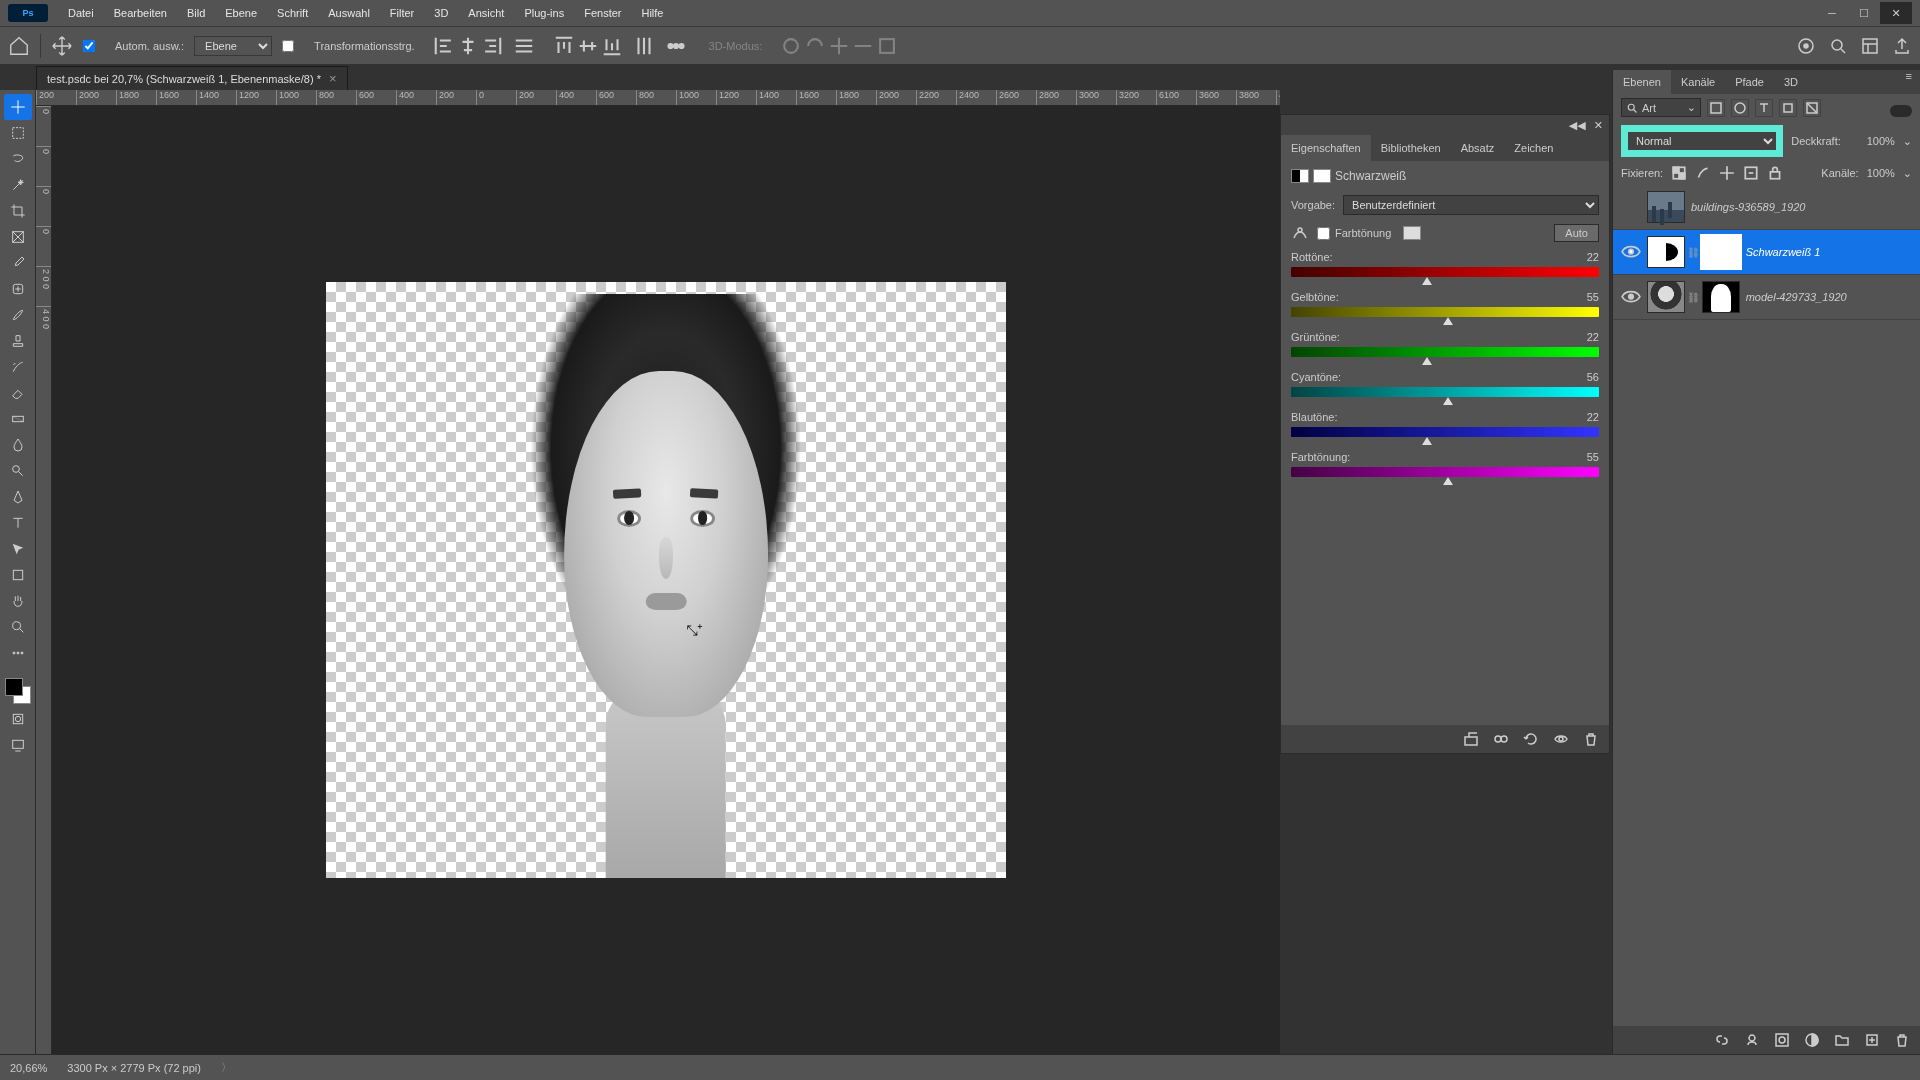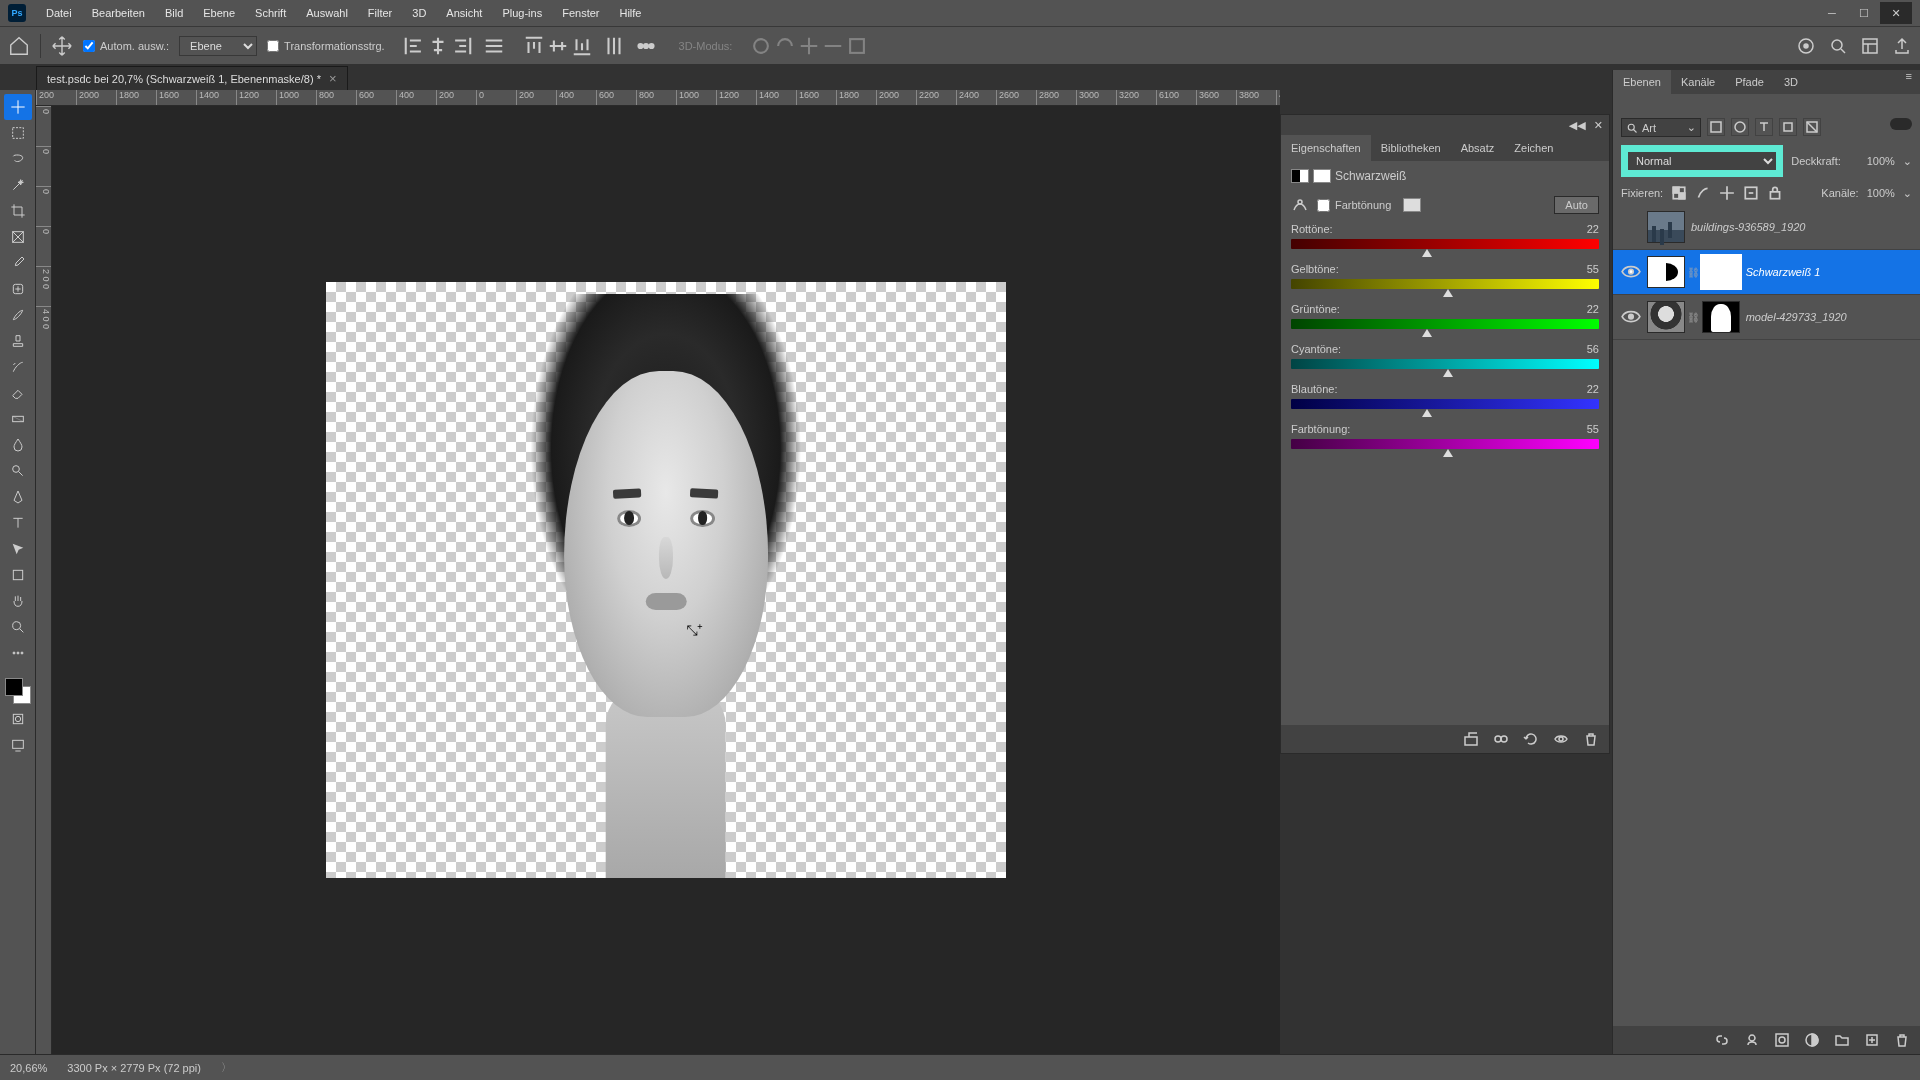--- a/index.html
+++ b/index.html
@@ -1,30 +1,30 @@
 <!DOCTYPE html>
 <html><head>
 <meta charset="utf-8">
 <style>
 * { margin: 0; padding: 0; box-sizing: border-box; font-family: "Segoe UI", Tahoma, sans-serif; }
 body { background: #323232; color: #ccc; font-size: 11px; overflow: hidden; width: 1920px; height: 1080px; position: relative; }
 
 
 .menubar { height: 26px; background: #535353; display: flex; align-items: center; padding: 0 8px; gap: 0; }
-.menubar .logo { width: 18px; height: 18px; background: #001e36; border-radius: 3px; margin-right: 10px; display:flex; align-items:center; justify-content:center; font-size:9px; color:#31a8ff; font-weight:bold;}
+.menubar .logo { width: 40px; height: 18px; background: #001e36; border-radius: 3px; margin-right: 10px; display:flex; align-items:center; justify-content:center; font-size:9px; color:#31a8ff; font-weight:bold;}
 .menubar .menu-item { padding: 0 10px; height: 100%; display: flex; align-items: center; color: #e6e6e6; cursor: pointer; }
 .menubar .win-controls { margin-left: auto; display: flex; gap: 0; }
 .menubar .win-btn { width: 32px; height: 22px; display: flex; align-items: center; justify-content: center; color: #ccc; }
 .menubar .win-btn:last-child { background: #2a2a2a; }
 
 
 .optbar { height: 38px; background: #535353; border-top: 1px solid #383838; display: flex; align-items: center; padding: 0 8px; gap: 10px; }
 .optbar .home-icon { width: 22px; height: 22px; display:flex; align-items:center; justify-content:center; }
 .optbar .divider { width:1px; height:24px; background:#383838; }
-.optbar .check { display:flex; align-items:center; gap:5px; }
+.optbar .check { display:flex; align-items:center; gap:20px; }
 .optbar .check input { width:12px; height:12px; }
 .optbar select { background:#535353; border:1px solid #383838; color:#ddd; padding:2px 18px 2px 6px; font-size:11px; }
 .optbar .align-group { display:flex; gap:2px; margin-left:8px; }
 .optbar .align-btn { width:22px; height:22px; display:flex; align-items:center; justify-content:center; }
 .optbar .disabled { opacity: 0.4; }
 .optbar .right-icons { margin-left:auto; display:flex; gap:12px; align-items:center; }
 .optbar .right-icons .ricon { width:20px; height:20px; display:flex; align-items:center; justify-content:center;}
 
 
 .doctab-row { height: 26px; background: #323232; display:flex; align-items:flex-end; padding-left: 36px; }
@@ -94,21 +94,21 @@
 .slider-block .track{ height:10px; position:relative; border-radius:1px;}
 .slider-block .thumb{ position:absolute; top:10px; width:0; height:0; border-left:5px solid transparent; border-right:5px solid transparent; border-bottom:8px solid #ddd; transform:translateX(-50%);}
 .panelA .bottom-icons{ position:absolute; bottom:0; left:0; right:0; height:28px; background:#424242; display:flex; justify-content:flex-end; align-items:center; gap:14px; padding:0 10px;}
 .panelA .bottom-icons .bicon{ width:16px; height:16px; display:flex; align-items:center; justify-content:center;}
 
 
 .panelB { position:absolute; top:70px; right:0; width:308px; bottom:26px; background:#535353; border-left:1px solid #2a2a2a;}
 .panelB .tabs{ display:flex; height:24px; background:#424242;}
 .panelB .tab{ padding:0 10px; display:flex; align-items:center; font-size:11px;}
 .panelB .tab.active{ background:#535353;}
-.panelB .filter-row{ display:flex; align-items:flex-start; gap:6px; padding:4px 8px;margin-top:20px;}
+.panelB .filter-row{ display:flex; align-items:flex-end; gap:6px; padding:4px 8px;}
 .panelB .filter-row .search{ display:flex; align-items:center; gap:4px; border:1px solid #2a2a2a; padding:2px 4px; background:#424242; flex:0 0 80px;}
 .panelB .filter-row .ficon{ width:18px; height:18px; display:flex; align-items:center; justify-content:center; border:1px solid #424242;}
 .panelB .filter-row .toggle{ margin-left:auto; width:22px; height:12px; background:#2a2a2a; border-radius:6px; position:relative;}
 .panelB .opts-row{ display:flex; align-items:center; gap:8px; padding:4px 8px;}
 .panelB .opts-row select{ background:#424242; border:7px solid #5eead4; color:#ddd; padding:2px 4px; font-size:11px; flex:1;}
 .panelB .opts-row .pct{ width:46px; text-align:right;}
 .panelB .lock-row{ display:flex; align-items:center; gap:8px; padding:4px 8px;}
 .panelB .lock-row .licon{ width:16px; height:16px; display:flex; align-items:center; justify-content:center;}
 
 .layer{ display:flex; align-items:center; gap:6px; padding:6px 8px; border-bottom:1px solid #424242;}
@@ -505,20 +505,24 @@
     <div class="tab">Bibliotheken</div>
     <div class="tab">Absatz</div>
     <div class="tab">Zeichen</div>
   </div>
   <div class="header">
     <span class="hicon2"></span>
     <span class="hicon"></span>
     <span>Schwarzweiß</span>
   </div>
   <div class="row">
+    <span>Vorgabe:</span>
+    <select><option>Benutzerdefiniert</option></select>
+  </div>
+  <div class="row">
     <span style="width:18px;"><svg viewBox="0 0 18 18">
           <path d="M3 15c3-8 9-8 12 0"></path>
           <circle cx="9" cy="7" r="2"></circle>
         </svg></span>
     <label class="check" style="display:flex;gap:5px;align-items:center;">
       <input type="checkbox" style="">
       <span>Farbtönung</span>
     </label>
     <span style="width:18px;height:14px;border:1px solid #888;background:#ddd;margin-left:4px;"></span>
     <span class="auto-btn">Auto</span>

